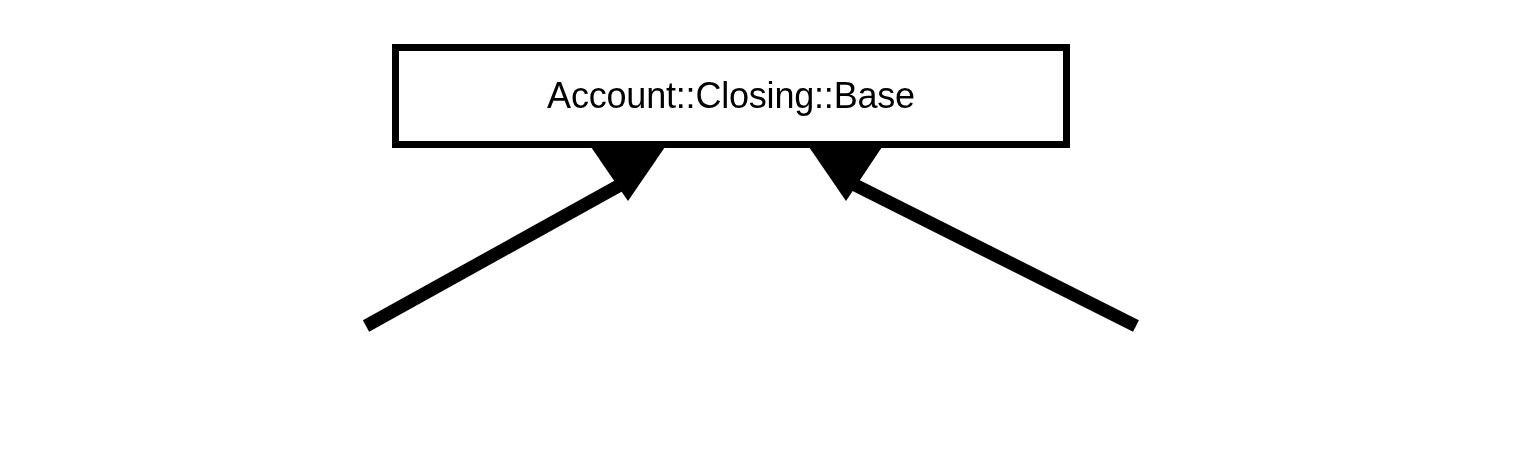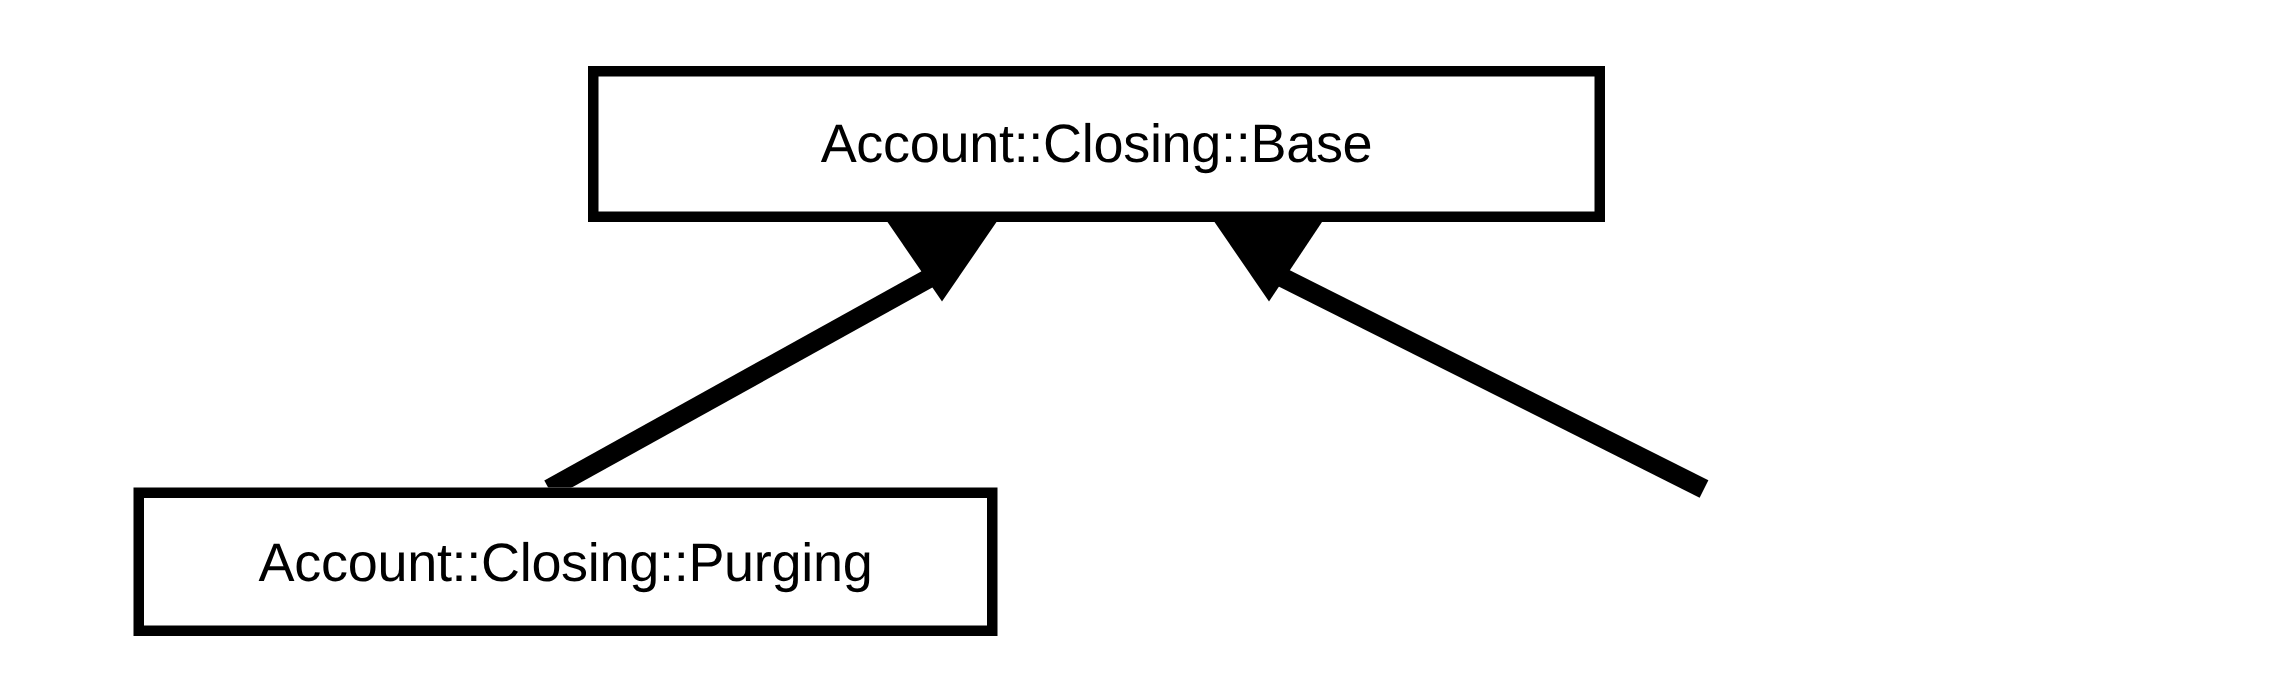--- a/index.html
+++ b/index.html
@@ -80,18 +80,15 @@
       <line x1="1136" y1="326" x2="853" y2="184" stroke="#000000" stroke-width="13" stroke-linecap="butt"></line>
       <polygon points="846,201 809,147 882,147" fill="#000000"></polygon>
     </g>
 
   </svg>
 
   <div class="class-node" id="node-base">
     <span class="class-node-label">Account::Closing::Base</span>
   </div>
 
-  <div class="class-node" id="node-purging">
-    <span class="class-node-label">Account::Closing::Purging</span>
-  </div>
 
 
 </div>
 
 </body></html>

